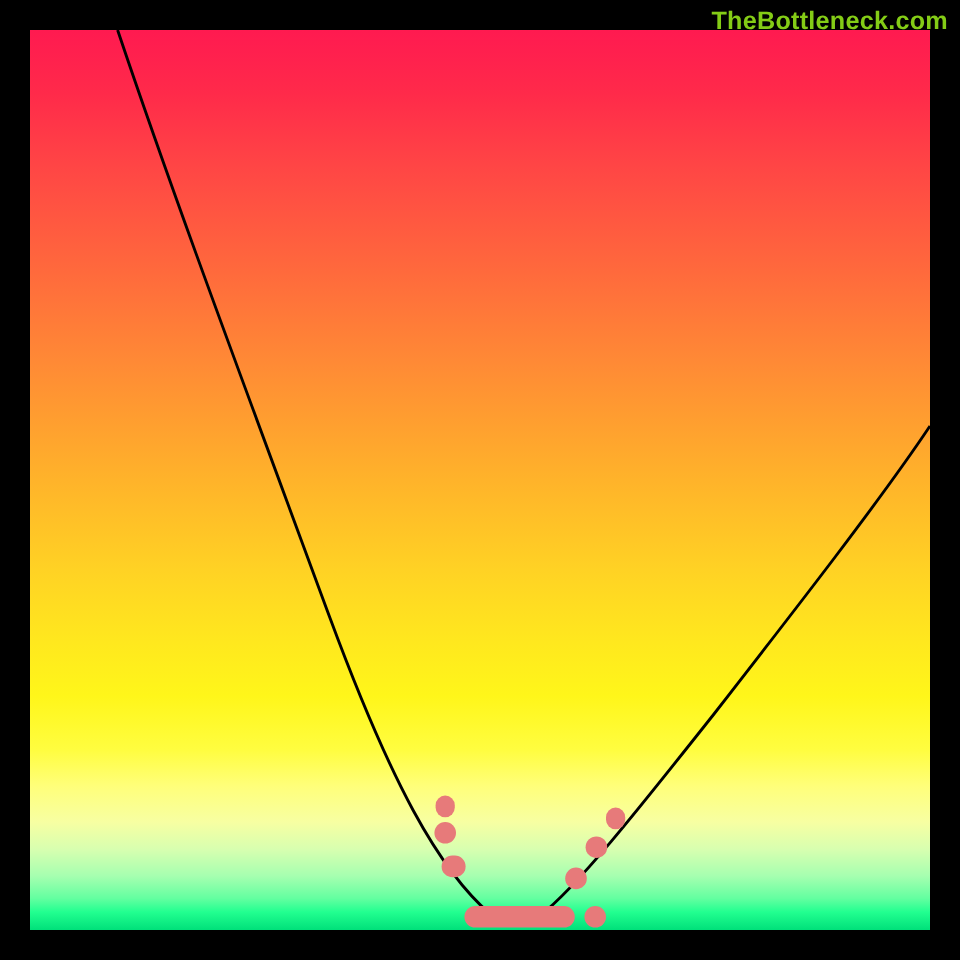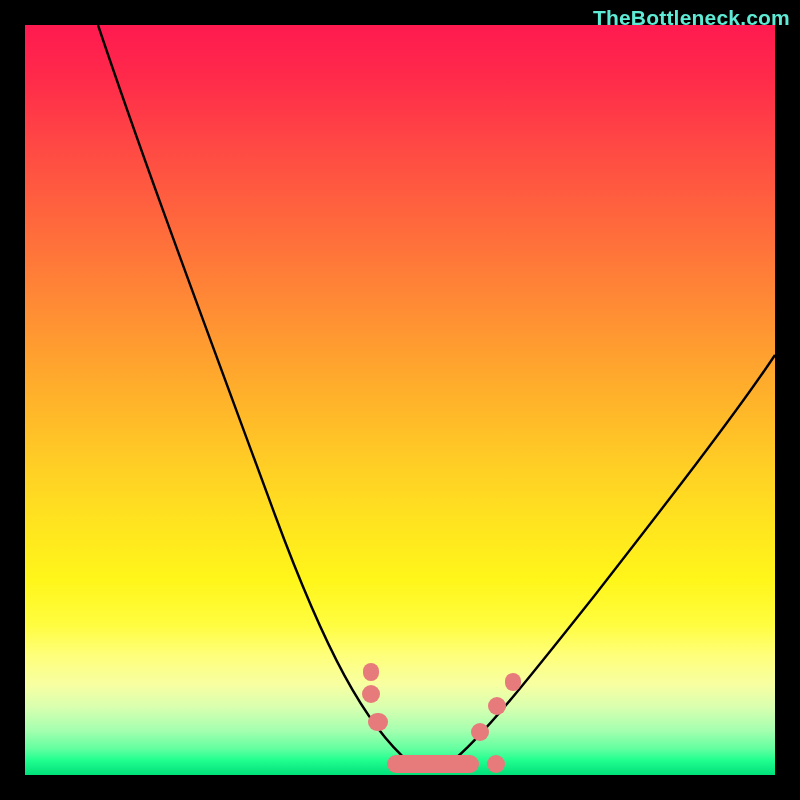--- a/index.html
+++ b/index.html
@@ -50,21 +50,21 @@
   }
   svg.curves {
     position: absolute;
     left: 0; top: 0;
     width: 750px; height: 750px;
   }
   .watermark {
     position: absolute;
     top: 6px;
     right: 10px;
-    color: #5eead4;
+    color: #84cc16;
     font-size: 21px;
     font-weight: 600;
     letter-spacing: 0.2px;
   }
   .markers-row {
     position: absolute;
     left: 0;
     height: 18px;
   }
   .marker-pill {

